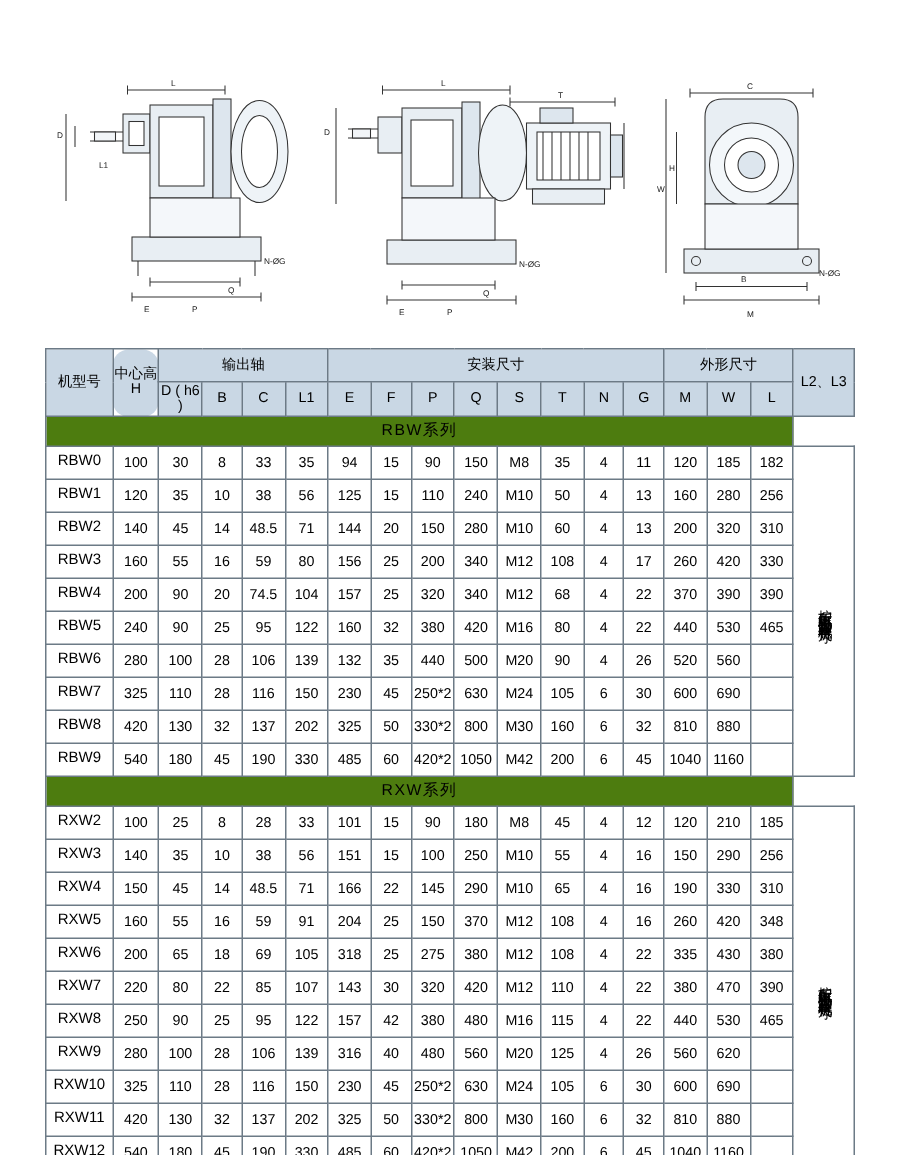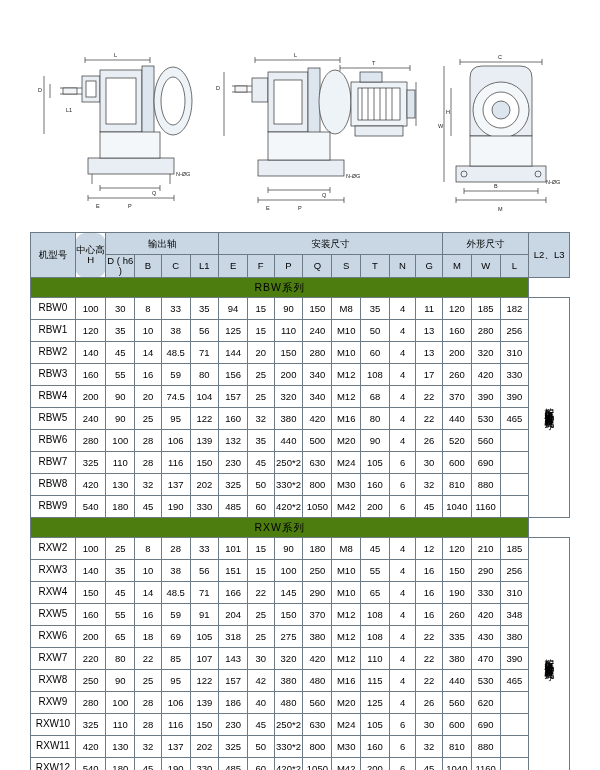--- a/index.html
+++ b/index.html
@@ -566,21 +566,21 @@
           <td>530</td>
           <td>465</td>
         </tr>
         <tr>
           <td class="model">RXW9</td>
           <td>280</td>
           <td>100</td>
           <td>28</td>
           <td>106</td>
           <td>139</td>
-          <td>186</td>
+          <td>316</td>
           <td>40</td>
           <td>480</td>
           <td>560</td>
           <td>M20</td>
           <td>125</td>
           <td>4</td>
           <td>26</td>
           <td>560</td>
           <td>620</td>
           <td></td>

